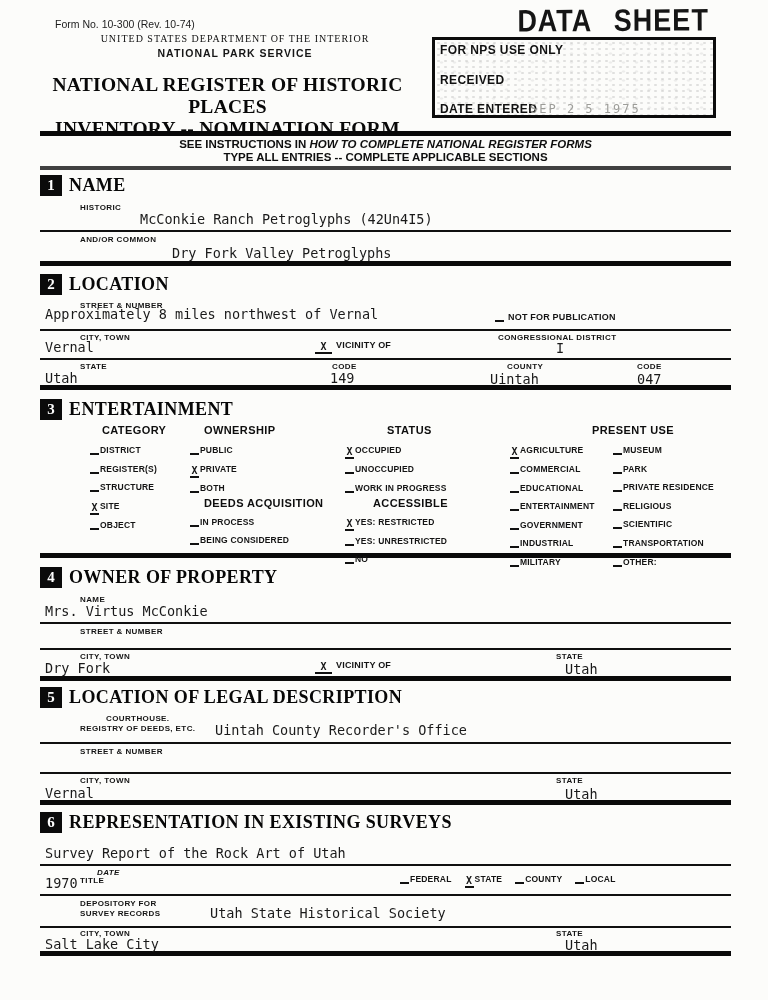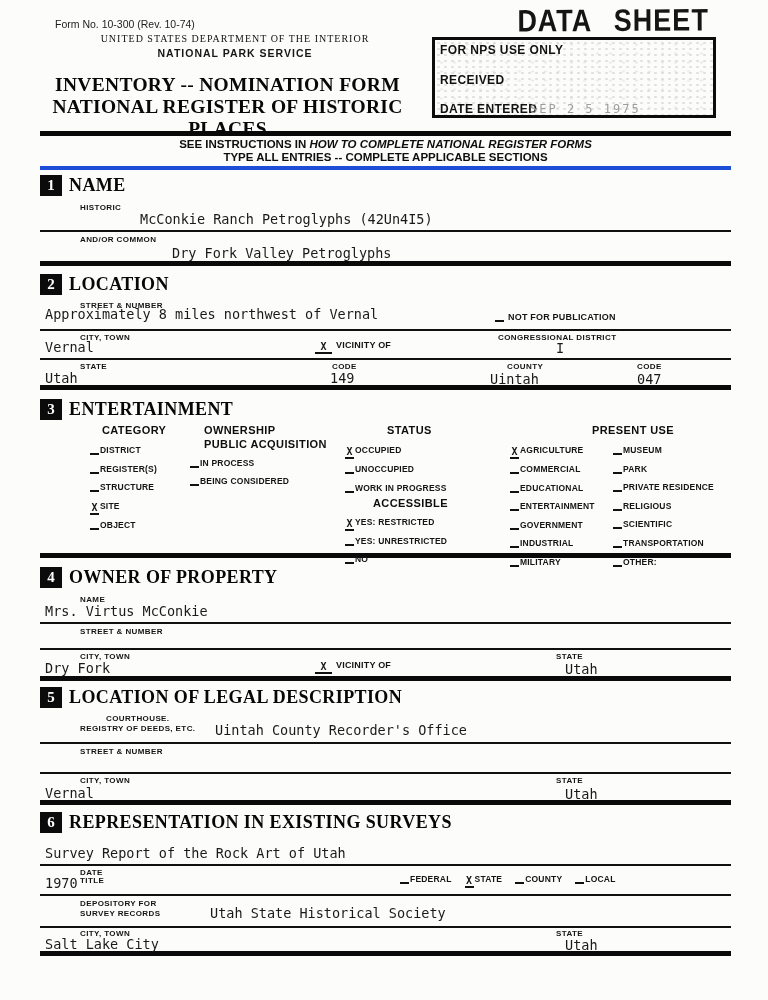--- a/index.html
+++ b/index.html
@@ -35,21 +35,21 @@
   .nps-received{top:33px;}
   .nps-entered{top:62px;}
   .date-stamp{
     position:absolute;left:95px;top:62px;
     font-family:"DejaVu Sans Mono",monospace;font-size:12px;letter-spacing:2px;
     color:#9d9d99;filter:blur(.4px);
   }
   
   .instructions{
     position:absolute;left:40px;top:131px;width:691px;box-sizing:border-box;
-    border-top:5px solid #090909;border-bottom:4px solid #1d4ed8;
+    border-top:5px solid #090909;border-bottom:4px solid #404040;
     text-align:center;padding:2px 0 2px;font-weight:bold;font-size:11.5px;line-height:13px;
     color:#0e0e0e;
   }
   .instructions i{font-style:italic;}
   
   .sec{position:absolute;left:40px;width:691px;box-sizing:border-box;border-bottom:5px solid #0a0a0a;}
   .sh{display:flex;align-items:center;padding-top:4px;}
   .num{flex:0 0 auto;width:22px;height:21px;background:#0b0b0b;color:#fff;
     font-family:"Liberation Serif",serif;font-weight:bold;font-size:15px;line-height:21px;text-align:center;}
   .sec-t{font-family:"Liberation Serif",serif;font-weight:bold;font-size:18px;letter-spacing:.4px;
@@ -83,22 +83,22 @@
 <body>
 
 <div class="page">
 
   <div class="form-no">Form No. 10-300 (Rev. 10-74)</div>
   <div class="hdr-left">
     <div class="dept">UNITED STATES DEPARTMENT OF THE INTERIOR</div>
     <div class="agency">NATIONAL PARK SERVICE</div>
   </div>
   <div class="hdr-title">
+    <div>NATIONAL REGISTER OF HISTORIC PLACES</div>
     <div>INVENTORY -- NOMINATION FORM</div>
-    <div>NATIONAL REGISTER OF HISTORIC PLACES</div>
   </div>
   <div class="data-sheet">DATA SHEET</div>
 
   <div class="nps-box">
     <div class="lblrow nps-top">FOR NPS USE ONLY</div>
     <div class="lblrow nps-received">RECEIVED</div>
     <div class="lblrow nps-entered">DATE ENTERED</div>
     <div class="date-stamp">SEP 2 5 1975</div>
   </div>
 
@@ -166,21 +166,26 @@
         <div class="ck-list">
             <div class="ck"><span class="mk"></span><span class="cklb">DISTRICT</span></div>
             <div class="ck"><span class="mk"></span><span class="cklb">REGISTER(S)</span></div>
             <div class="ck"><span class="mk"></span><span class="cklb">STRUCTURE</span></div>
             <div class="ck"><span class="mk">X</span><span class="cklb">SITE</span></div>
             <div class="ck"><span class="mk"></span><span class="cklb">OBJECT</span></div>
           </div>
       </div>
       <div class="col" style="left:150px;width:160px;">
         <div class="col-h" style="padding-left:14px;">OWNERSHIP</div>
-        <div class="col-sub" style="padding-left:14px;">PUBLIC ACQUISITION</div>
+        <div class="ck-list">
+            <div class="ck"><span class="mk"></span><span class="cklb">PUBLIC</span></div>
+            <div class="ck"><span class="mk">X</span><span class="cklb">PRIVATE</span></div>
+            <div class="ck"><span class="mk"></span><span class="cklb">BOTH</span></div>
+          </div>
+        <div class="col-sub" style="padding-left:14px;">DEEDS ACQUISITION</div>
         <div class="ck-list" style="margin-top:0;">
             <div class="ck"><span class="mk"></span><span class="cklb">IN PROCESS</span></div>
             <div class="ck"><span class="mk"></span><span class="cklb">BEING CONSIDERED</span></div>
           </div>
       </div>
       <div class="col" style="left:305px;width:170px;">
         <div class="col-h" style="padding-left:42px;">STATUS</div>
         <div class="ck-list">
             <div class="ck"><span class="mk">X</span><span class="cklb">OCCUPIED</span></div>
             <div class="ck"><span class="mk"></span><span class="cklb">UNOCCUPIED</span></div>
@@ -269,21 +274,21 @@
   <div class="sec" style="top:805px;height:151px;">
     <div class="sh" style="height:27px;">
       <span class="num">6</span>
       <span class="sec-t">REPRESENTATION IN EXISTING SURVEYS</span>
     </div>
     <div class="frow thin" style="height:30px;">
       <span class="lbl" style="left:40px;top:3px;margin-top:37px;">TITLE</span>
       <span class="val" style="left:5px;bottom:3px;">Survey Report of the Rock Art of Utah</span>
     </div>
     <div class="frow thin" style="height:30px;">
-      <span class="lbl" style="left:40px;top:2px;">DATE</span>
+      <span class="lbl" style="left:57px;top:2px;font-style:italic;">DATE</span>
       <span class="val" style="left:5px;bottom:3px;">1970</span>
       <div class="levels" style="left:360px;bottom:6px;"><span class="lvl"><span class="mk"></span><span class="cklb">FEDERAL</span></span><span class="lvl"><span class="mk">X</span><span class="cklb">STATE</span></span><span class="lvl"><span class="mk"></span><span class="cklb">COUNTY</span></span><span class="lvl"><span class="mk"></span><span class="cklb">LOCAL</span></span></div>
     </div>
     <div class="frow thin" style="height:32px;">
       <span class="lbl lbl2" style="left:40px;top:3px;">
         <span>DEPOSITORY FOR</span><br><span>SURVEY RECORDS</span>
       </span>
       <span class="val" style="left:170px;bottom:5px;">Utah State Historical Society</span>
     </div>
     <div class="frow" style="height:27px;">

